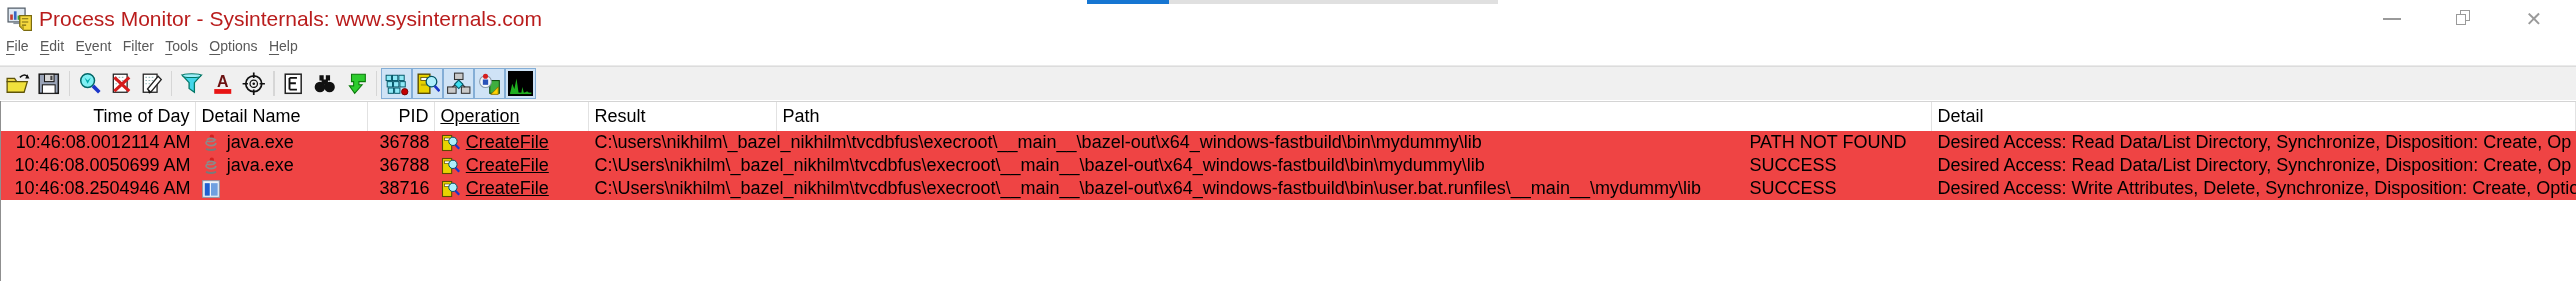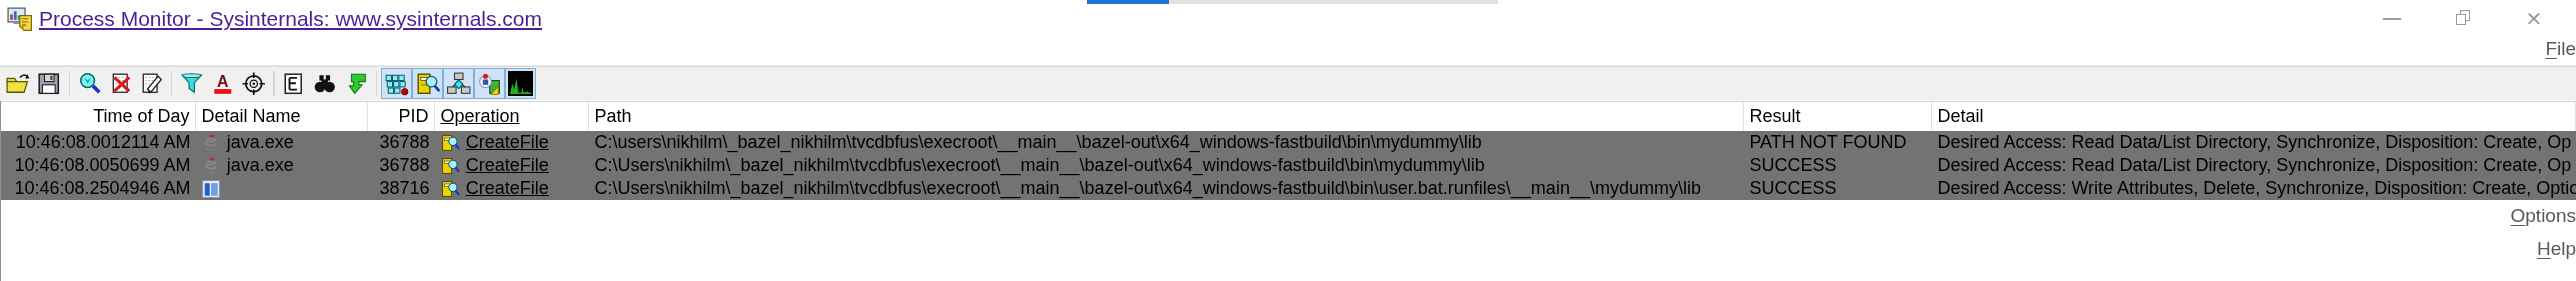--- a/index.html
+++ b/index.html
@@ -7,37 +7,37 @@
   .screen {
     position:relative; width:2576px; height:282px; background:#ffffff;
     font-family:"Liberation Sans", sans-serif; color:#000; overflow:hidden;
   }
 
   
   .titlebar { position:absolute; left:0; top:0; width:100%; height:38px; background:#fff; }
   .app-icon { position:absolute; left:6.7px; top:6px; width:25.5px; height:25.5px; }
   .title-text {
     position:absolute; left:39px; top:0; height:38px; line-height:38px;
-    font-size:21px; color:#4c1d95; white-space:nowrap;text-decoration:underline;
+    font-size:21px; color:#b91c1c; white-space:nowrap;
   }
   .progressbar { position:absolute; left:1087px; top:0; width:411px; height:4px; background:#e0e0e0; }
   .progress-fill { height:100%; width:20%; background:#1676d2; }
   .win-controls { position:absolute; right:6.7px; top:0; height:38px; display:flex; }
   .win-btn { width:71px; height:38px; display:flex; align-items:center; justify-content:center; color:#9a9a9a; }
   .min-glyph { width:17.4px; height:1.3px; background:#9a9a9a; }
   .restore-glyph { position:relative; width:12px; height:12px; }
   .restore-glyph .back { position:absolute; left:2.7px; top:-2.7px; width:10.7px; height:10.7px; border:1.3px solid #9a9a9a; }
   .restore-glyph .front { position:absolute; left:-1.3px; top:1.3px; width:10.7px; height:10.7px; border:1.3px solid #9a9a9a; background:#fff; }
   .close-glyph { font-size:20px; line-height:20px; color:#9a9a9a; }
 
   
   .menubar {
     position:absolute; left:0; top:38px; width:100%; height:28px;
-    display:flex; align-items:flex-end; gap:11.4px; padding-left:6px;
-    font-size:19px; color:#595959; border-bottom:0.7px solid #eaeaea; background:#fff;flex-direction:column;
+    display:flex; align-items:flex-start; gap:11.4px; padding-left:6px;
+    font-size:14px; color:#595959; border-bottom:0.7px solid #eaeaea; background:#fff;
   }
   .menu-item { white-space:nowrap; cursor:default; }
   .menu-item .u { text-decoration:underline; text-underline-offset:2.7px; }
 
   
   .toolbar {
     position:absolute; left:0; top:66px; width:100%; height:34px;
     background:#f0f0f0; border-top:0.7px solid #dcdcdc;
     display:flex; align-items:center; padding-left:2.7px;
   }
@@ -47,21 +47,21 @@
   .tsep { width:1.3px; height:25.5px; background:#d6d6d6; margin:0 4px; }
 
   
   .lheader {
     position:absolute; left:0; top:101px; width:2576px; height:31px;
     display:flex; background:#fff; border-top:0.7px solid #d4d4d4; border-bottom:0.7px solid #d4d4d4;
     font-size:18px; line-height:29.5px;
   }
   .hcell { border-right:0.7px solid #e2e2e2; overflow:hidden; white-space:nowrap; padding:0 5.4px; }
   .rows { position:absolute; left:0; top:131px; width:2576px; }
-  .lrow { display:flex; height:23px; font-size:18px; line-height:23px; background:#737373;text-align:center; }
+  .lrow { display:flex; height:23px; font-size:18px; line-height:23px; background:#ef4444;text-align:center; }
   .cell { overflow:hidden; white-space:pre; padding:0 5.4px; display:flex; align-items:center; }
   .c-time    { width:196px;  justify-content:flex-end; }
   .c-proc    { width:172px; }
   .c-pid     { width:67px;  justify-content:flex-end; }
   .c-op      { width:154px;text-decoration:underline; }
   .c-path    { width:1155px; }
   .c-result  { width:188px; }
   .c-detail  { width:644px; }
   .h-right   { text-align:right; }
   .row-icon { width:20px; height:20px; margin-right:5.4px; flex:0 0 auto; }
@@ -246,22 +246,22 @@
         <path d="M2,21 h20" stroke="#1fae1f" stroke-width="1.4"></path>
       </svg>
     </div>
   </div>
 
   <div class="lheader">
     <div class="hcell c-time h-right">Time of Day</div>
     <div class="hcell c-proc">Detail Name</div>
     <div class="hcell c-pid h-right">PID</div>
     <div class="hcell c-op">Operation</div>
+    <div class="hcell c-result">Result</div>
     <div class="hcell c-path">Path</div>
-    <div class="hcell c-result">Result</div>
     <div class="hcell c-detail">Detail</div>
   </div>
 
   <div class="rows">
 
     <div class="lrow">
       <div class="cell c-time">10:46:08.0012114 AM</div>
       <div class="cell c-proc">
         <svg class="row-icon" viewBox="0 0 24 24">
           <circle cx="13" cy="4.5" r="2.6" fill="#d42020"></circle>

